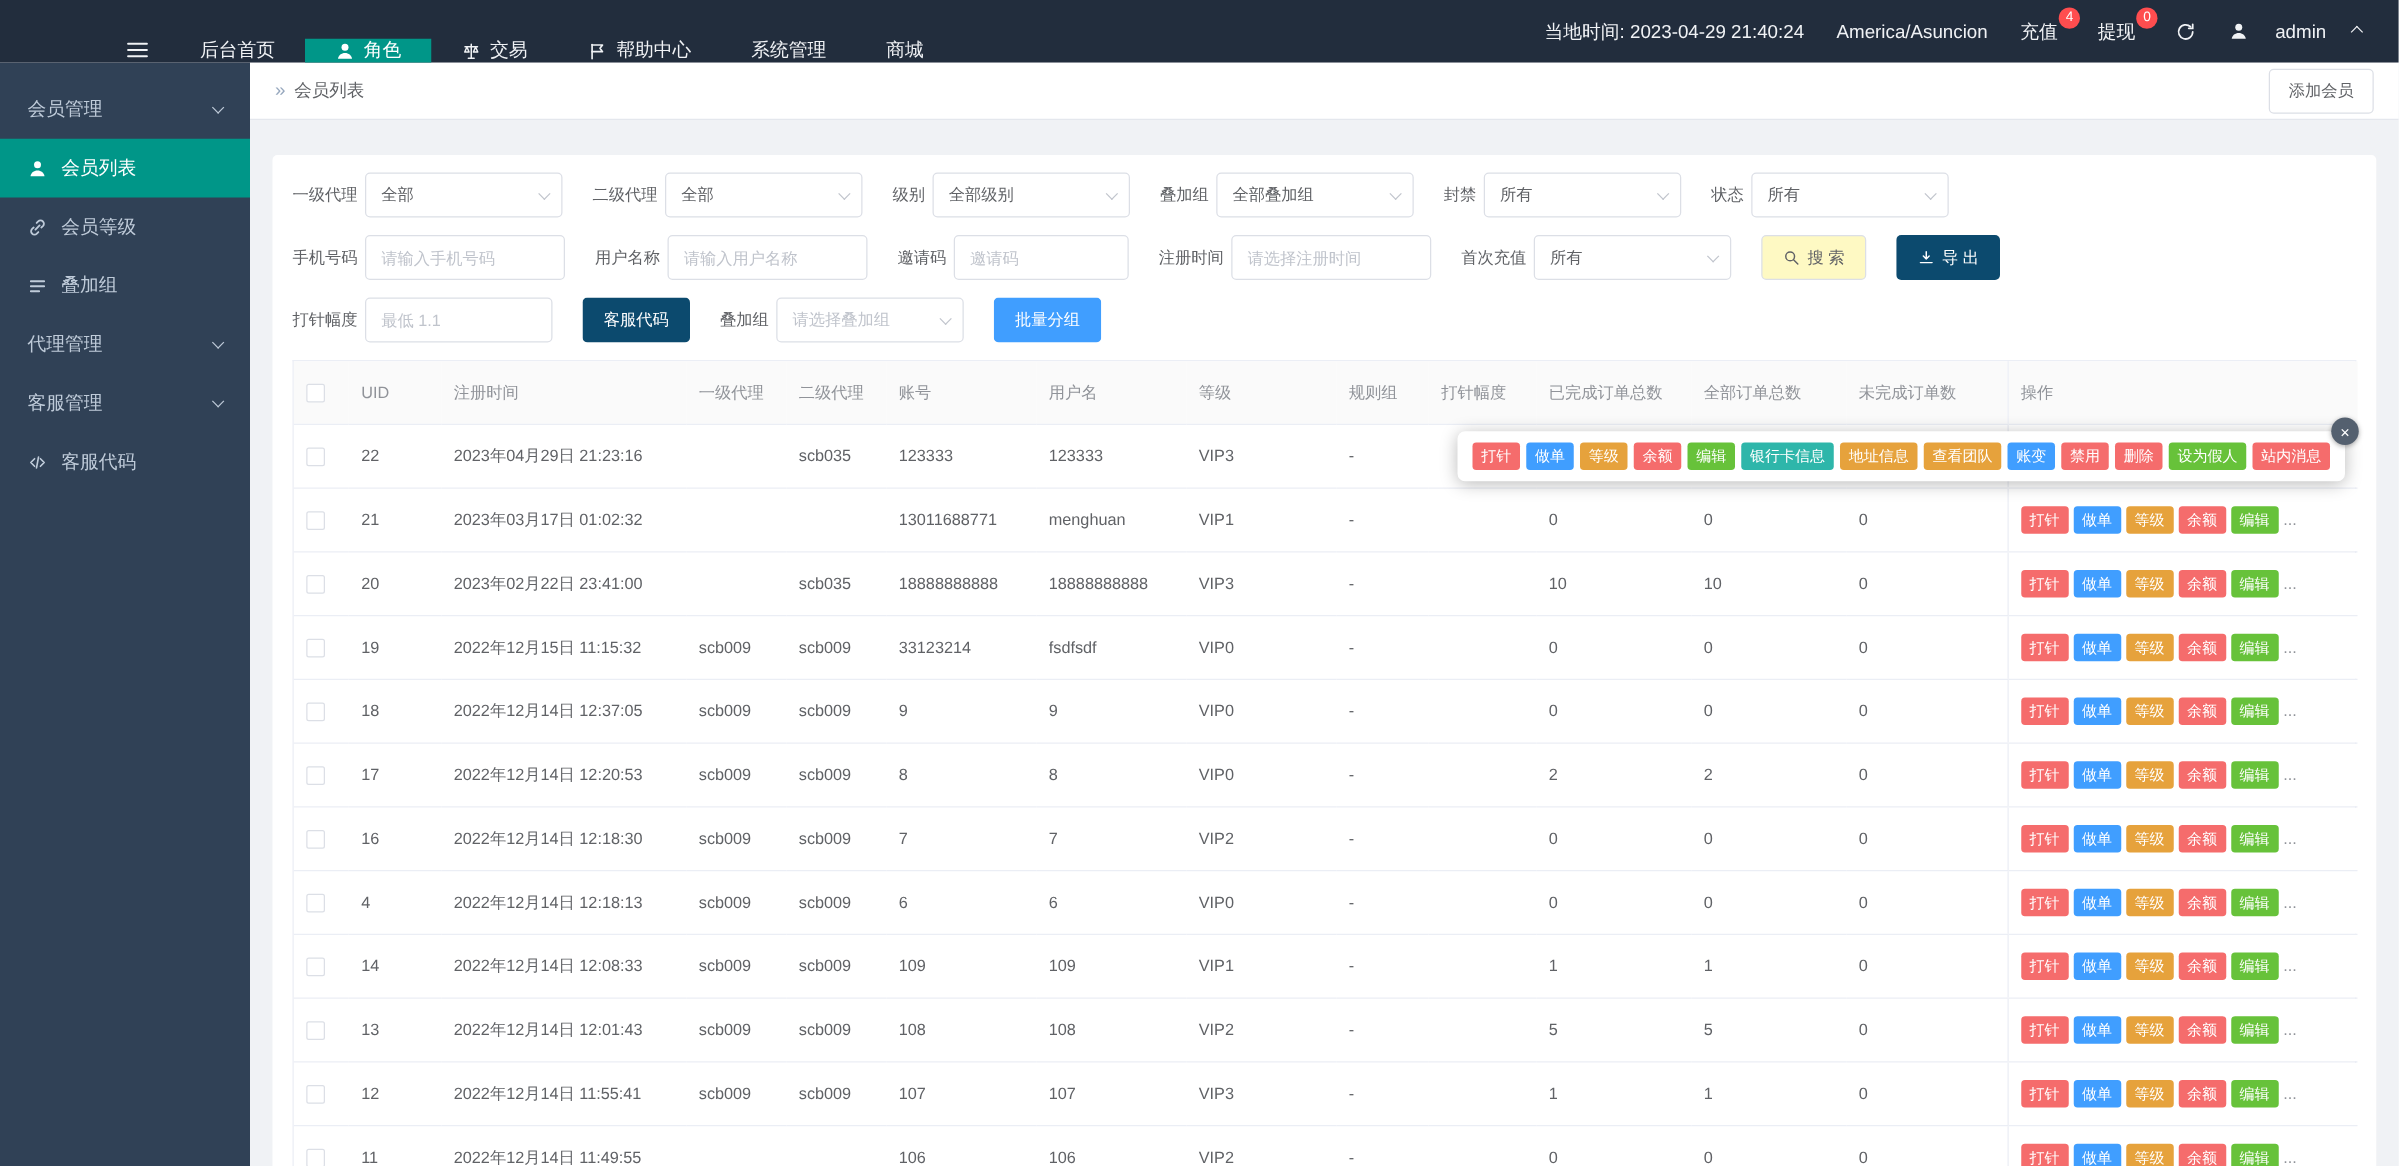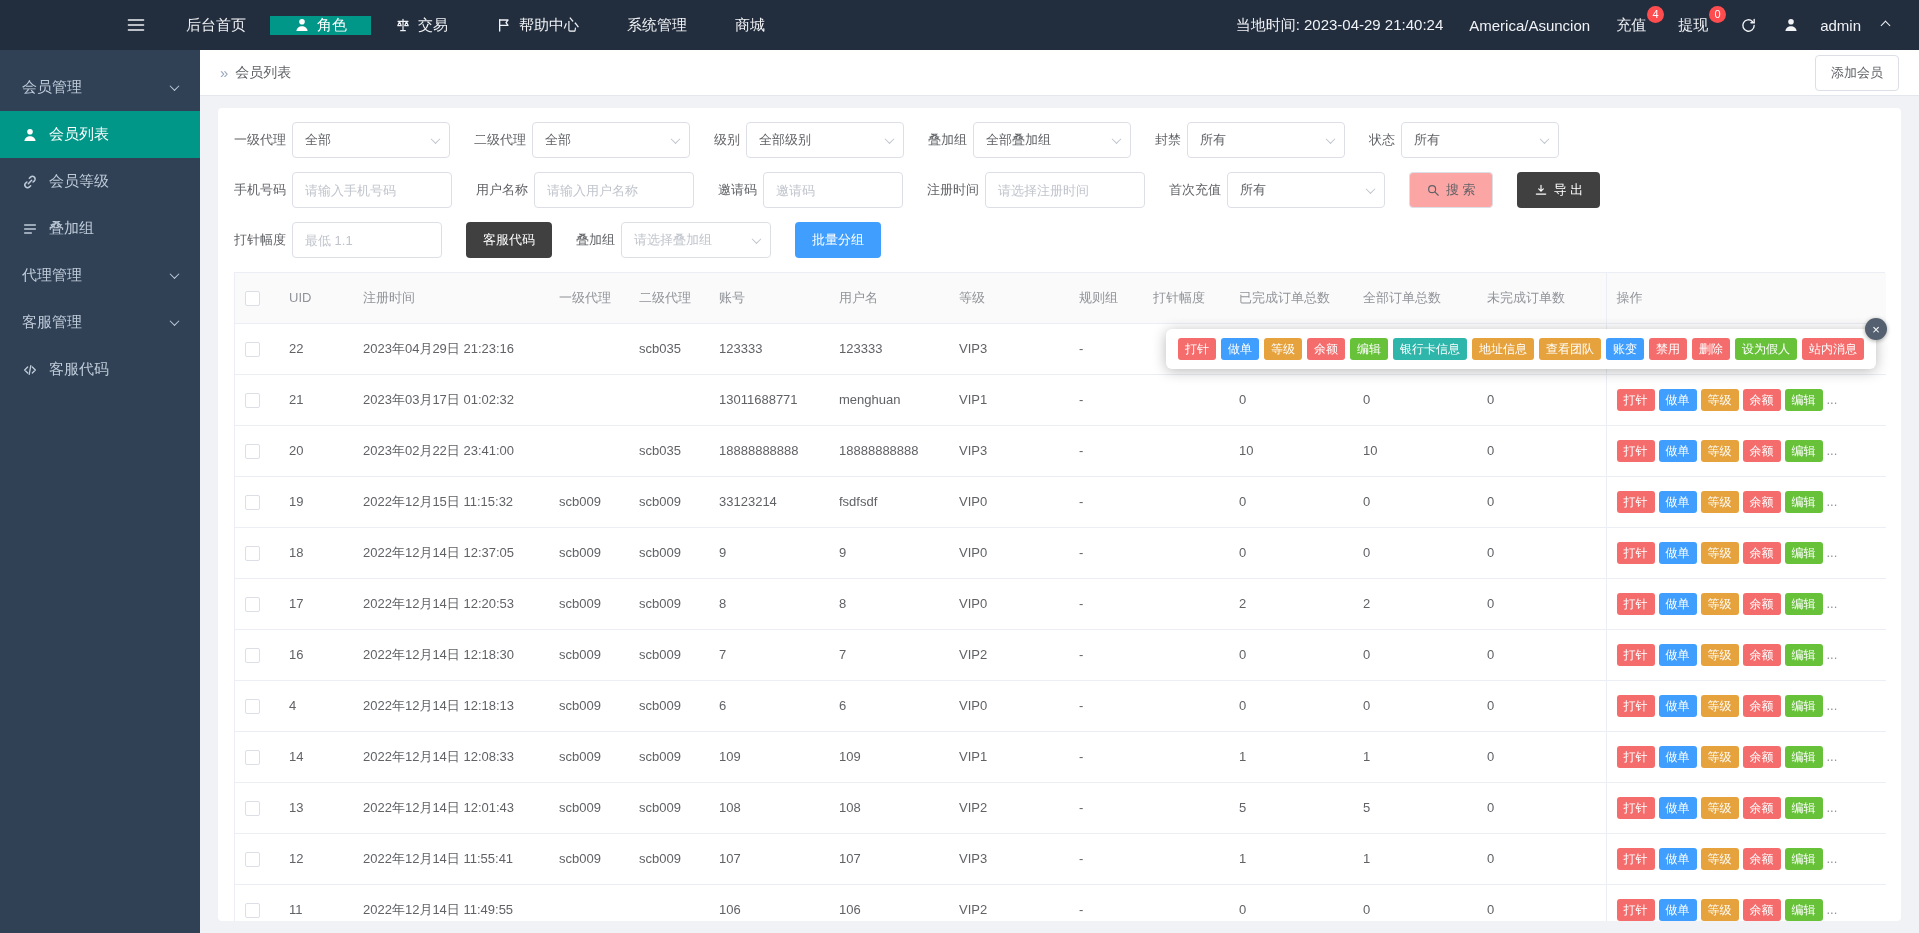--- a/index.html
+++ b/index.html
@@ -1,21 +1,21 @@
 <!DOCTYPE html>
 <html><head>
 <meta charset="utf-8">
 <style>
   *{box-sizing:border-box;margin:0;padding:0}
   html,body{width:1919px;height:933px;overflow:hidden}
   body{font-family:"Liberation Sans","DejaVu Sans",sans-serif;background:#f0f2f5;color:#606266;position:relative}
 
   
   .topnav{position:absolute;top:0;left:0;right:0;height:50px;background:#222d3d;display:flex;justify-content:space-between;color:#f0f2f5;z-index:50}
-  .nav-left{display:flex;align-items:center;padding-left:110px}
+  .nav-left{display:flex;align-items:flex-end;padding-left:84px}
   .nav-burger{display:flex;align-items:center;padding:0 16px;cursor:pointer}
   .nav-burger svg{width:20px;height:20px}
   .nav-items{display:flex;align-items:stretch}
   .nav-item{display:flex;align-items:center;gap:7px;padding:0 24px;font-size:15px;cursor:pointer;white-space:nowrap}
   .nav-item.active{background:#009688;color:#fff}
   .nav-item .nicon svg{width:16px;height:16px;display:block}
   .nav-right{display:flex;align-items:center;gap:26px;padding-right:30px;font-size:15px;white-space:nowrap}
   .nav-badge{position:relative;cursor:pointer;padding-right:6px}
   .badge{position:absolute;top:-10px;right:-12px;background:#ff4d4f;color:#fff;font-size:11px;font-style:normal;min-width:17px;height:17px;line-height:17px;border-radius:9px;text-align:center;padding:0 4px}
   .nav-refresh{cursor:pointer;display:flex;align-items:center}
@@ -36,38 +36,38 @@
   .chev.dn{transform:rotate(45deg) translate(-1px,-1px)}
   .chev.up{transform:rotate(-135deg);border-color:#f0f2f5}
   .side-group .chev{border-color:#bfcbd9}
 
   
   .main{position:absolute;top:50px;left:200px;right:0;bottom:0;display:flex;flex-direction:column;overflow:hidden}
   .breadcrumb-bar{height:46px;background:#fff;border-bottom:1px solid #e4e7ed;display:flex;align-items:center;justify-content:space-between;padding:0 20px;flex:none}
   .bc-left{display:flex;align-items:center;gap:9px;font-size:14px;color:#606266}
   .bc-icon{color:#97a8be;font-size:15px;letter-spacing:-2px}
   .btn-plain{background:#fff;border:1px solid #dcdfe6;border-radius:4px;padding:8px 15px;font-size:13px;color:#606266;cursor:pointer;font-family:inherit}
-  .content{flex:1;padding:12px 18px;overflow:hidden}
+  .content{flex:1;padding:28px 18px;overflow:hidden}
   .card{background:#fff;border-radius:4px;height:813px;padding:14px 16px 0;overflow:hidden}
 
   
   .frow{display:flex;align-items:center;gap:24px;margin-bottom:14px;white-space:nowrap}
   .fitem{display:flex;align-items:center;gap:6px}
   .flabel{font-size:13px;color:#606266;white-space:nowrap}
   .select,.tinput{height:36px;border:1px solid #dcdfe6;border-radius:4px;background:#fff;display:flex;align-items:center;padding:0 10px 0 12px;font-size:13px;color:#606266}
   .select{justify-content:space-between;cursor:pointer;width:158px}
   .select .val.ph{color:#c0c4cc}
   .tinput{width:160px}
   .tinput input{border:none;outline:none;width:100%;font-size:13px;color:#606266;font-family:inherit;background:transparent}
   input::placeholder{color:#c0c4cc}
   .w140{width:140px}.w150{width:150px}
 
   .btn{display:inline-flex;align-items:center;gap:6px;height:36px;padding:0 16px;border-radius:4px;font-size:13px;cursor:pointer;border:1px solid transparent;white-space:nowrap;font-family:inherit}
-  .btn.default{background:#fca5a5;border-color:#dcdfe6;color:#606266}
-  .btn.red{background:#404040;color:#fff}
+  .btn.default{background:#fef9c3;border-color:#dcdfe6;color:#606266}
+  .btn.red{background:#0c4a6e;color:#fff}
   .btn.blue{background:#409eff;color:#fff}
   .btn svg{width:14px;height:14px}
 
   
   .table-wrap{position:relative;border:1px solid #ebeef5;border-bottom:none}
   table{width:100%;border-collapse:collapse;table-layout:fixed;font-size:13px;color:#606266}
   th{height:50px;font-weight:normal;color:#909399;text-align:left;padding:0 10px;background:#fafafa;border-bottom:1px solid #ebeef5;white-space:nowrap;overflow:hidden}
   td{height:51px;padding:0 10px;border-bottom:1px solid #ebeef5;white-space:nowrap;overflow:hidden;text-overflow:ellipsis;background:#fff}
   .op-col{border-left:1px solid #ebeef5}
   .cbx{width:15px;height:15px;border:1px solid #dcdfe6;border-radius:2px;background:#fff;display:inline-block;vertical-align:middle;cursor:pointer}

